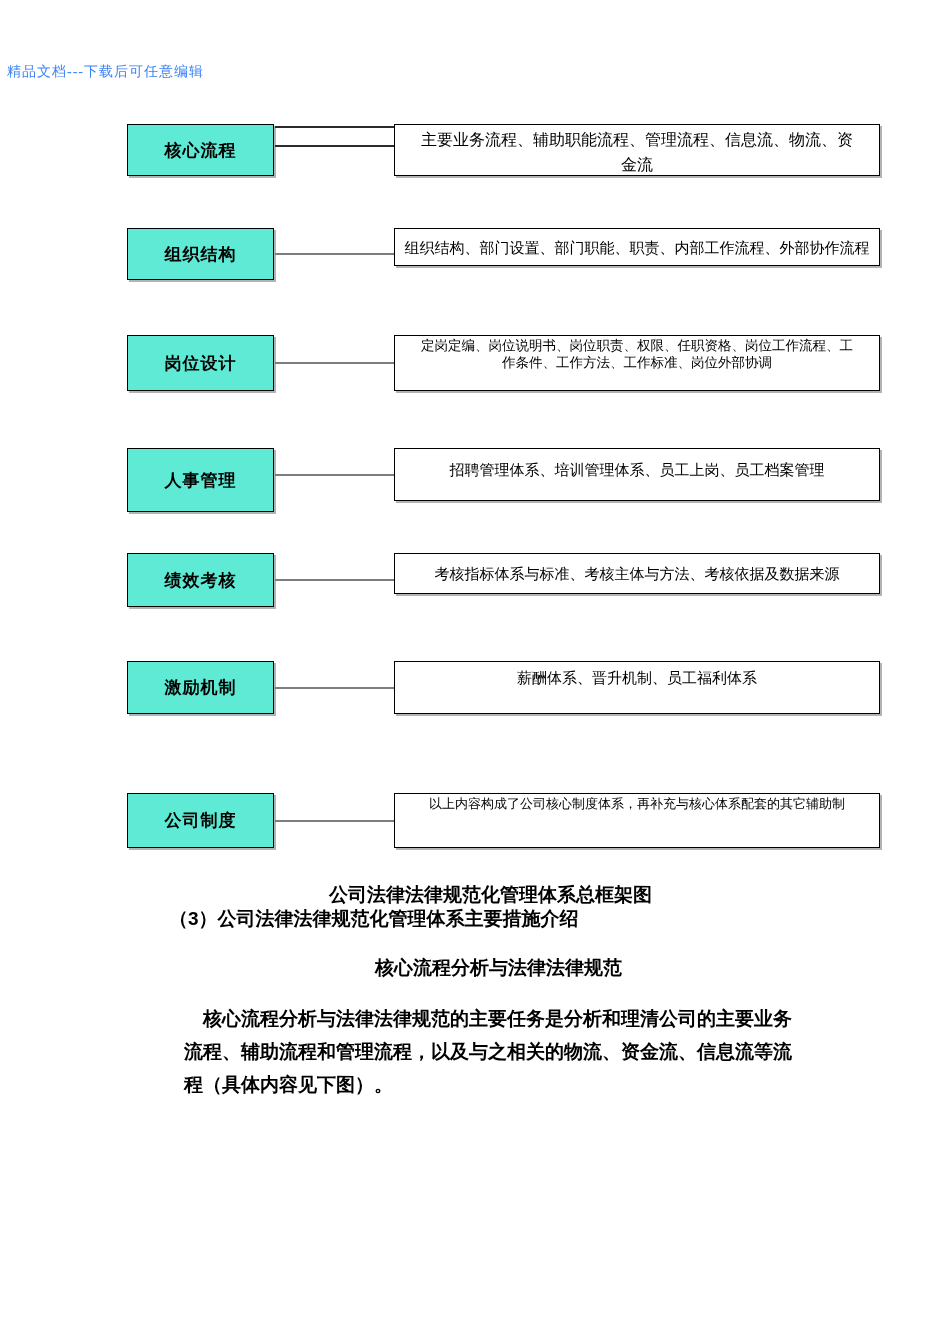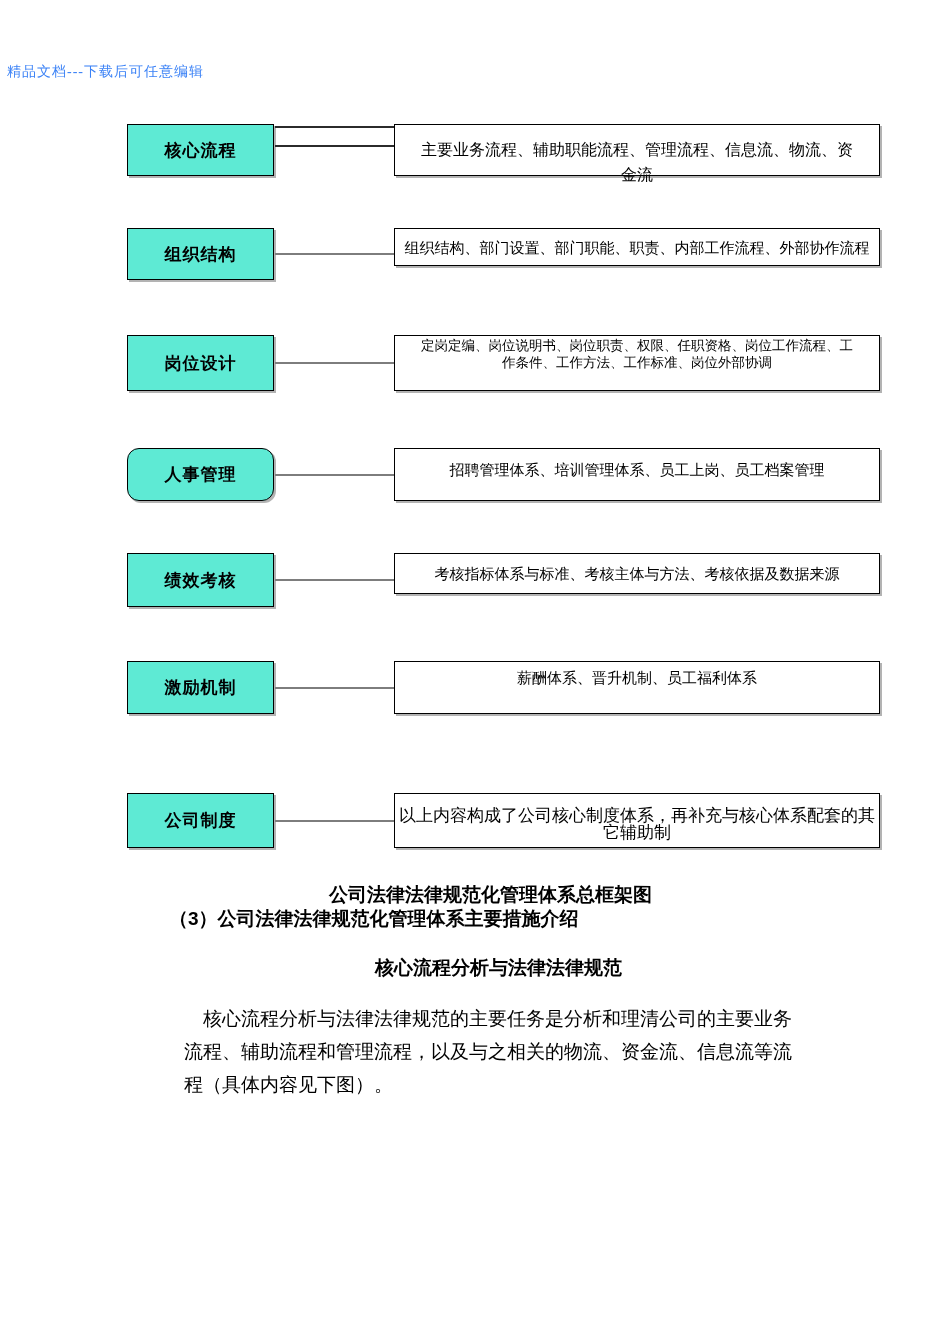--- a/index.html
+++ b/index.html
@@ -37,38 +37,38 @@
   .connector{
     position:absolute;left:148px;width:119px;height:2px;
     background:var(--connector);
   }
   .connector.thin{height:1.5px;background:#2b2b2b;}
   .fig-title{position:absolute;left:329px;top:882px;font-size:19px;font-weight:bold;}
   .sec-head{position:absolute;left:169px;top:906px;font-size:19px;font-weight:bold;}
   .sub-head{position:absolute;left:375px;top:955px;font-size:19px;font-weight:bold;}
   .para{
     position:absolute;left:184px;top:1002px;width:645px;
-    font-size:19px;font-weight:400;line-height:33px;
+    font-size:19px;font-weight:700;line-height:33px;
   }
   .para .indent{text-indent:19px;}
 </style>
 </head>
 <body>
 
 <div class="page">
   <div class="watermark">精品文档---下载后可任意编辑</div>
 
   <div id="diagram">
       <div class="flow-row" style="top: 124px; height: 52px;">
         <div class="label-box" style="height: 52px;">
           <span>核心流程</span>
         </div>
         <div class="connector thin" style="top: 2px;"></div>
         <div class="connector thin" style="top: 21px;"></div>
-        <div class="content-box" style="height: 52px; padding-top: 12px; font-size: 16px; line-height: 25px;">
+        <div class="content-box" style="height: 52px; padding-top: 2px; font-size: 16px; line-height: 25px;">
           <div>主要业务流程、辅助职能流程、管理流程、信息流、物流、资</div>
           <div>金流</div>
         </div>
       </div>
       <div class="flow-row" style="top: 228px; height: 52px;">
         <div class="label-box" style="height: 52px;">
           <span>组织结构</span>
         </div>
         <div class="connector" style="top: 25px;"></div>
         <div class="content-box" style="height: 38px; padding-top: 9px; font-size: 15px; line-height: 19px;">
@@ -79,21 +79,21 @@
         <div class="label-box" style="height: 56px;">
           <span>岗位设计</span>
         </div>
         <div class="connector" style="top: 27px;"></div>
         <div class="content-box" style="height: 56px; padding-top: 1px; font-size: 13.5px; line-height: 17px;">
           <div>定岗定编、岗位说明书、岗位职责、权限、任职资格、岗位工作流程、工</div>
           <div>作条件、工作方法、工作标准、岗位外部协调</div>
         </div>
       </div>
       <div class="flow-row" style="top: 448px; height: 53px;">
-        <div class="label-box" style="height: 53px; border-radius: 12px;">
+        <div class="label-box" style="height: 64px;">
           <span>人事管理</span>
         </div>
         <div class="connector" style="top: 25.5px;"></div>
         <div class="content-box" style="height: 53px; padding-top: 11px; font-size: 15px; line-height: 19px;">
           <div>招聘管理体系、培训管理体系、员工上岗、员工档案管理</div>
         </div>
       </div>
       <div class="flow-row" style="top: 553px; height: 54px;">
         <div class="label-box" style="height: 54px;">
           <span>绩效考核</span>
@@ -110,21 +110,21 @@
         <div class="connector" style="top: 25.5px;"></div>
         <div class="content-box" style="height: 53px; padding-top: 6px; font-size: 15px; line-height: 19px;">
           <div>薪酬体系、晋升机制、员工福利体系</div>
         </div>
       </div>
       <div class="flow-row" style="top: 793px; height: 55px;">
         <div class="label-box" style="height: 55px;">
           <span>公司制度</span>
         </div>
         <div class="connector" style="top: 26.5px;"></div>
-        <div class="content-box" style="height: 55px; padding-top: 13px; font-size: 17px; line-height: 17px;">
+        <div class="content-box" style="height: 55px; padding-top: 1px; font-size: 13px; line-height: 17px;">
           <div>以上内容构成了公司核心制度体系，再补充与核心体系配套的其它辅助制</div>
         </div>
       </div>
     </div>
 
   <div class="fig-title">公司法律法律规范化管理体系总框架图</div>
   <div class="sec-head">（3）公司法律法律规范化管理体系主要措施介绍</div>
   <div class="sub-head">核心流程分析与法律法律规范</div>
 
   <div class="para" id="para">

